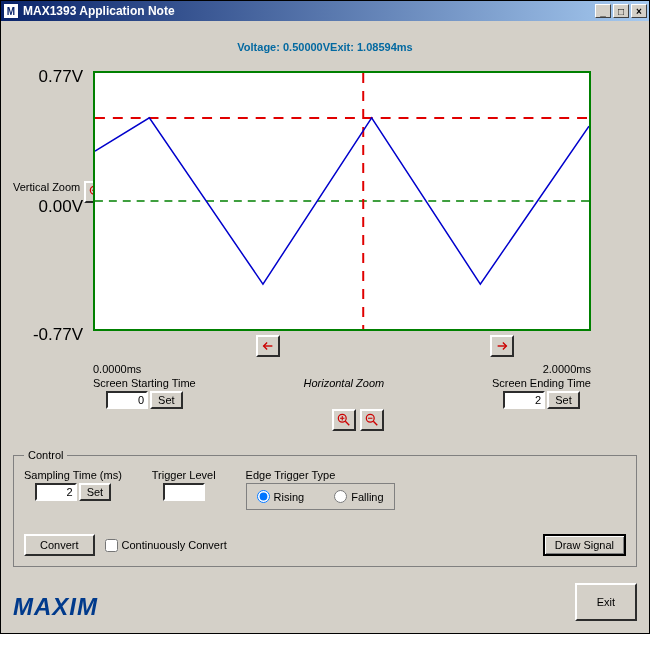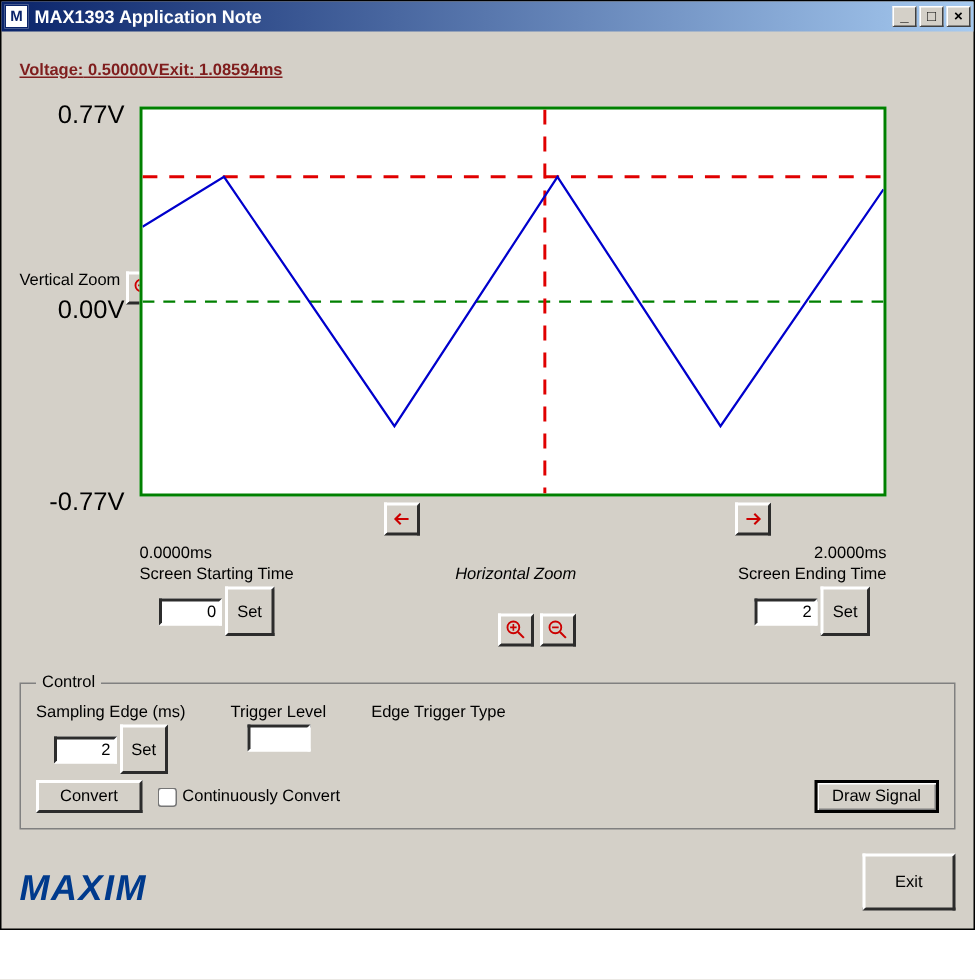--- a/index.html
+++ b/index.html
@@ -3,49 +3,49 @@
 <meta charset="utf-8">
 <style>
 *{box-sizing:border-box;margin:0;padding:0;font-family:"MS Sans Serif",Tahoma,Arial,sans-serif;font-size:11px;}
 body{background:#fff;display:flex;align-items:flex-start;justify-content:flex-start;}
 .window{width:650px;background:#d4d0c8;border:1px solid #000;}
 .titlebar{height:20px;background:linear-gradient(90deg,#0a246a 0%,#a6caf0 100%);display:flex;align-items:center;padding:0 2px;color:#fff;}
 .titlebar .app-icon{width:16px;height:16px;background:#fff;border:1px solid #0a246a;margin-right:4px;display:flex;align-items:center;justify-content:center;color:#0a246a;font-weight:bold;font-size:10px;}
 .titlebar .title{flex:1;font-size:12px;font-weight:bold;}
 .titlebar .winbtn{width:16px;height:14px;background:#d4d0c8;border:1px solid #fff;border-right-color:#404040;border-bottom-color:#404040;margin-left:2px;display:flex;align-items:center;justify-content:center;font-family:Arial;font-size:10px;font-weight:bold;color:#000;cursor:pointer;}
 .client{padding:8px 12px 12px 12px;position:relative;}
-.readouts{display:flex;justify-content:flex-start;font-size:15px;font-weight:bold;color:#7f1d1d;margin:12px 0 18px 0;text-decoration:underline;}
+.readouts{display:flex;justify-content:center;font-size:15px;font-weight:bold;color:#0369a1;margin:12px 0 18px 0;}
 .scope-area{position:relative;height:320px;}
 .yaxis-labels{position:absolute;left:18px;top:0;bottom:0;width:60px;}
 .ylabel{position:absolute;right:8px;font-size:17px;color:#000;text-align:right;width:60px;}
 .vzoom{position:absolute;left:0;top:110px;display:flex;flex-direction:row;align-items:flex-start;gap:4px;}
 .vzoom-label{font-size:11px;margin-bottom:2px;white-space:nowrap;}
 .btn3d{display:inline-flex;align-items:center;justify-content:center;background:#d4d0c8;border:2px outset #fff;border-right-color:#808080;border-bottom-color:#808080;cursor:pointer;font-size:11px;}
 .iconbtn{width:24px;height:22px;}
 .zoom-in svg,.zoom-out svg,.arrow-left svg,.arrow-right svg{width:14px;height:14px;}
 .plot{position:absolute;left:80px;top:0;width:498px;height:260px;border:2px solid #008000;background:#fff;}
 .xaxis-labels{position:absolute;left:80px;top:268px;width:498px;display:flex;justify-content:space-between;font-size:11px;}
 .hzoom-row{position:absolute;left:80px;top:262px;width:498px;display:flex;align-items:flex-start;justify-content:space-between;}
 .hzoom-center{display:flex;flex-direction:column;align-items:flex-end;gap:20px;font-style:italic;}
 .hzoom-btns{display:flex;gap:4px;}
 .timegroup{display:flex;flex-direction:column;align-items:center;gap:2px;}
 .timegroup-label{font-size:11px;white-space:nowrap;}
 .timegroup-row{display:flex;gap:2px;align-items:center;}
 .numinput{width:42px;height:18px;border:2px inset #fff;border-top-color:#808080;border-left-color:#808080;background:#fff;text-align:right;padding:0 2px;font-size:11px;}
 .txtinput{width:42px;height:18px;border:2px inset #fff;border-top-color:#808080;border-left-color:#808080;background:#fff;padding:0 2px;font-size:11px;}
-.setbtn{height:33px;padding:0 6px;}
+.setbtn{height:18px;padding:0 6px;}
 fieldset{border:1px solid #808080;border-radius:0;padding:8px 10px 10px 10px;position:relative;margin-top:58px;}
 fieldset legend{font-size:11px;padding:0 4px;}
 .control-row1{display:flex;gap:30px;align-items:flex-start;}
 .ctrl-col{display:flex;flex-direction:column;align-items:center;gap:2px;}
 .edge-group{border:1px solid #808080;padding:6px 10px;display:flex;gap:30px;align-items:center;}
 .edge-group-wrap{display:flex;flex-direction:column;gap:2px;}
 .radio-opt{display:flex;align-items:center;gap:4px;}
 .radio-opt input{margin:0;}
-.control-row2{display:flex;align-items:center;gap:10px;margin-top:4px;}
+.control-row2{display:flex;align-items:center;gap:10px;margin-top:24px;}
 .cvtbtn{padding:2px 14px;height:22px;}
 .chk{display:flex;align-items:center;gap:4px;}
 .chk input{margin:0;}
 .drawbtn{padding:2px 10px;height:22px;border:2px solid #000;box-shadow:inset 1px 1px 0 #fff, inset -1px -1px 0 #808080;}
 .footer{display:flex;justify-content:space-between;align-items:flex-end;margin-top:16px;}
 .logo{font-family:Arial Black,Arial,sans-serif;font-size:24px;font-weight:900;font-style:italic;color:#003a8c;letter-spacing:1px;}
 .exitbtn{padding:2px 20px;height:38px;}
 .pan-btns{display:flex;gap:210px;margin-top:2px;justify-content:center;}
 </style>
 </head>
@@ -163,32 +163,42 @@
             <button class="btn3d setbtn">Set</button>
           </div>
         </div>
       </div>
     </div>
 
     <fieldset>
       <legend>Control</legend>
       <div class="control-row1">
         <div class="ctrl-col">
-          <div>Sampling Edge (ms)</div>
+          <div>Sampling Time (ms)</div>
           <div class="timegroup-row">
             <input class="numinput" value="2" style="">
             <button class="btn3d setbtn">Set</button>
           </div>
         </div>
         <div class="ctrl-col">
           <div>Trigger Level</div>
           <input class="txtinput" value="" style="">
         </div>
         <div class="edge-group-wrap">
           <div>Edge Trigger Type</div>
+          <div class="edge-group">
+            <label class="radio-opt">
+                <input type="radio" name="edge" checked="" style="">
+                <span>Rising</span>
+              </label>
+            <label class="radio-opt">
+                <input type="radio" name="edge" style="">
+                <span>Falling</span>
+              </label>
+          </div>
         </div>
       </div>
       <div class="control-row2">
         <button class="btn3d cvtbtn">Convert</button>
         <label class="chk">
             <input type="checkbox" style="">
             <span>Continuously Convert</span>
           </label>
         <div style="flex:1"></div>
         <button class="btn3d drawbtn">Draw Signal</button>

